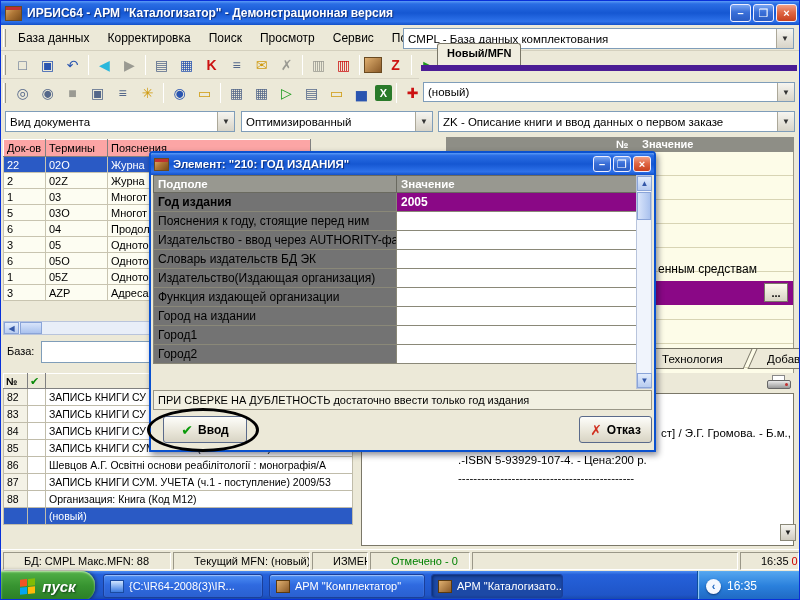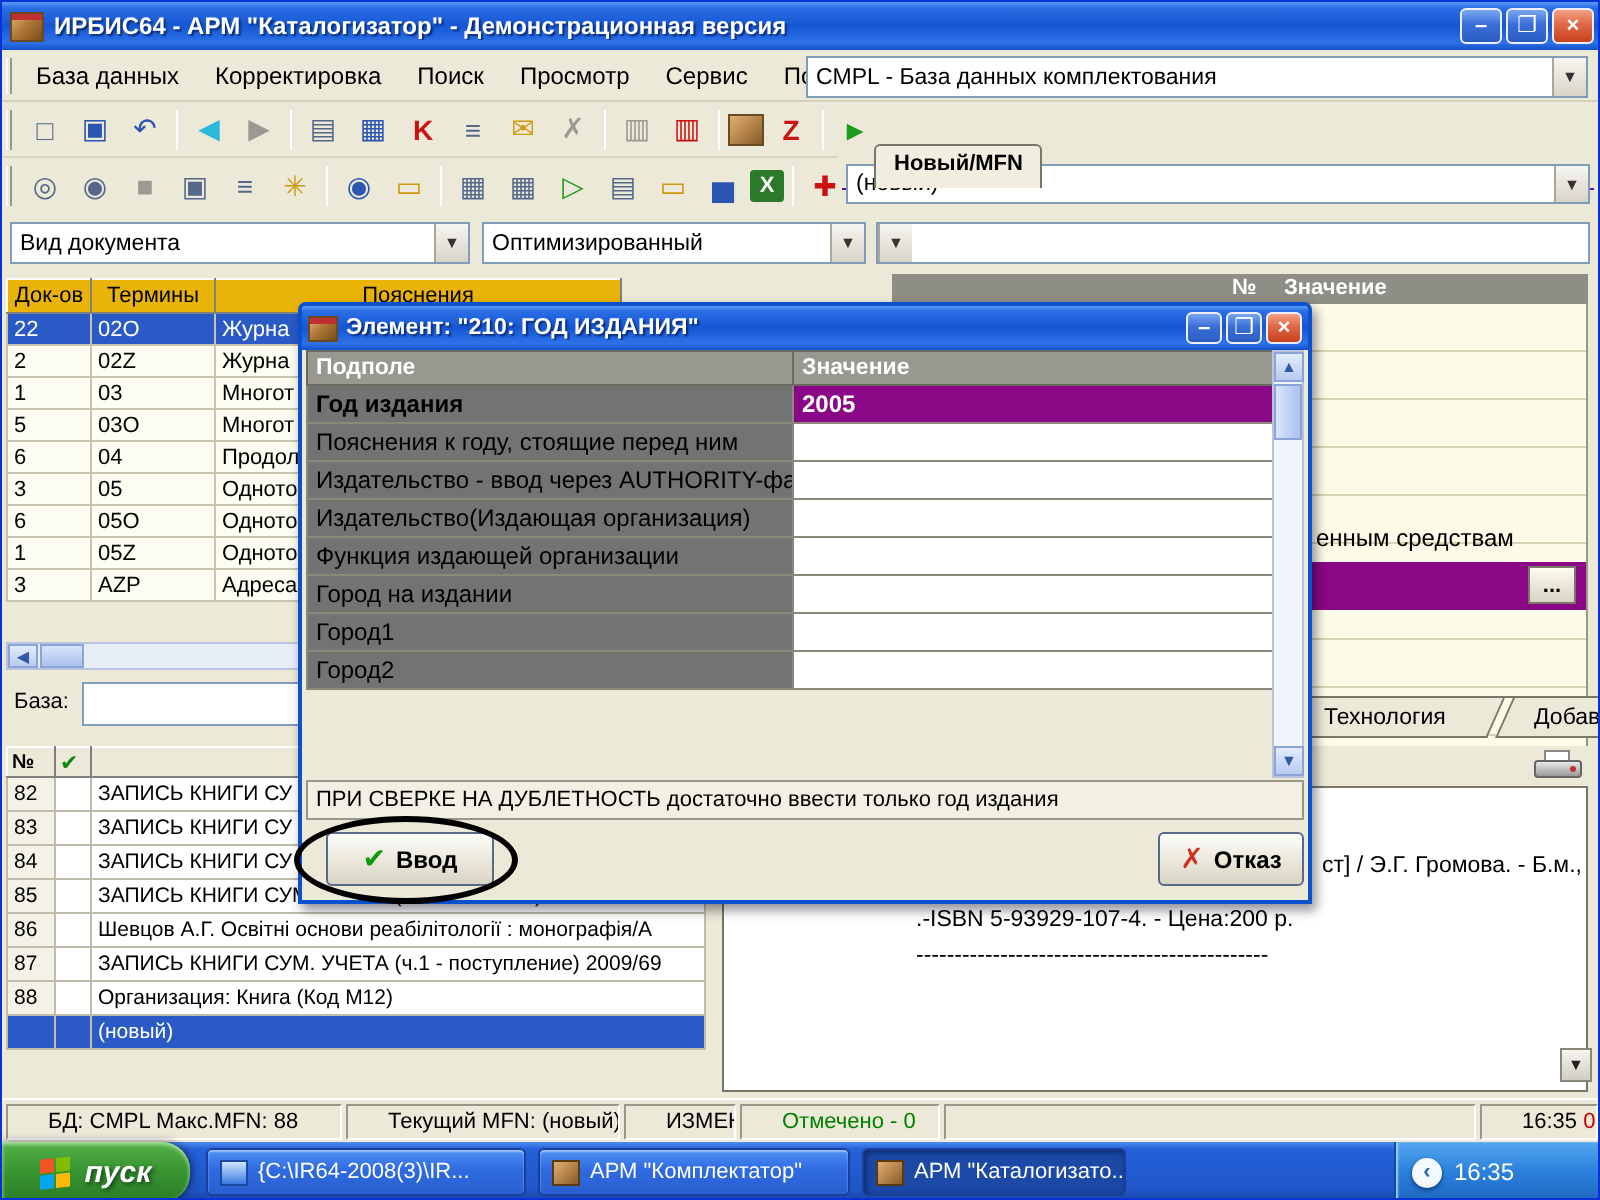--- a/index.html
+++ b/index.html
@@ -32,30 +32,30 @@
   
   .toolbar{position:absolute;display:flex;align-items:center;background:#ece9d8;}
   .tb1{left:0;top:50px;width:418px;height:28px;border-bottom:1px solid #d8d4c4;}
   .tb2{left:0;top:78px;width:418px;height:28px;}
   .toolbar .grip{width:3px;height:20px;border-left:1px solid #fff;border-right:1px solid #9a9788;margin:0 4px 0 2px;flex:none;}
   .ic{width:23px;height:22px;display:flex;align-items:center;justify-content:center;font-size:14px;flex:none;margin:0 1px;}
   .tbsep{width:1px;height:20px;background:#9a9788;border-right:1px solid #fff;margin:0 3px;flex:none;}
   .ic-logo{background:linear-gradient(135deg,#e0b070,#8a5a28);border:1px solid #6a4a20;width:18px;height:16px;}
 
   
-  .tabstrip{position:absolute;left:420px;top:68px;width:376px;height:26px;border-bottom:1px solid #4c1d95;}
+  .tabstrip{position:absolute;left:420px;top:44px;width:376px;height:26px;border-bottom:6px solid #4c1d95;}
   .tab{position:absolute;bottom:0;background:#ece9d8;border:1px solid #9a9788;border-bottom:none;border-radius:3px 3px 0 0;
     font-size:11px;padding:3px 9px 3px 9px;white-space:nowrap;}
   .tab.active{height:22px;border-color:#7a7768;background:#f1eee0;font-weight:bold;z-index:2;}
   .tab.idle{height:19px;color:#222;}
 
   
   table{border-collapse:collapse;}
   .terms{position:absolute;left:2px;top:138px;width:308px;background:#fff;border:1px solid #808080;table-layout:fixed;}
-  .terms th{background:#eab308;border:1px solid;border-color:#fff #808080 #808080 #fff;font-size:11px;font-weight:normal;text-align:center;padding:1px 3px;height:17px;}
+  .terms th{background:#fca5a5;border:1px solid;border-color:#fff #808080 #808080 #fff;font-size:11px;font-weight:normal;text-align:left;padding:1px 3px;height:17px;}
   .terms td{border:1px solid #c8c4b0;font-size:11px;padding:1px 3px;height:16px;background:#fdfdf2;white-space:nowrap;overflow:hidden;}
   .terms tr.sel td{background:#2a5ac5;color:#fff;}
   .hscroll{position:absolute;left:2px;top:320px;width:308px;height:14px;background:#e8eef8;border:1px solid #b8c4dc;display:flex;}
   .sbtn{width:15px;height:100%;background:linear-gradient(180deg,#e2ecfc,#b8ccf0);border:1px solid #8aa4d8;color:#3458a8;font-size:8px;display:flex;align-items:center;justify-content:center;flex:none;}
   .sthumb{width:22px;height:100%;background:linear-gradient(180deg,#d8e4fa,#aac2ee);border:1px solid #8aa4d8;margin-left:1px;}
   .key-label{position:absolute;left:6px;top:344px;font-size:11px;}
   .key-input{position:absolute;left:40px;top:340px;width:270px;height:22px;background:#fff;border:1px solid #7f9db9;font-size:12px;padding:0 3px;}
 
   
   .r-band{position:absolute;left:445px;top:136px;width:348px;height:15px;background:#8e8e86;color:#fff;font-size:11px;font-weight:bold;overflow:hidden;}
@@ -218,20 +218,21 @@
 
   <div class="combo" style="left:4px;top:110px;width:230px;">
     <span class="cb-text">Вид документа</span>
     <span class="cb-btn">▼</span>
   </div>
   <div class="combo" style="left:240px;top:110px;width:192px;">
     <span class="cb-text">Оптимизированный</span>
     <span class="cb-btn">▼</span>
   </div>
   <div class="combo" style="left:437px;top:110px;width:357px;">
+    <span class="cb-text">ZK - Описание книги и ввод данных о первом заказе</span>
     <span class="cb-btn">▼</span>
   </div>
 
   <div class="r-band">
     <span style="left:170px;">№</span>
     <span style="left:196px;">Значение</span>
   </div>
   <div class="r-grid">
     <span class="rg-text">енным средствам</span>
     <div class="rg-purple" id="rg-purple" style="background: rgb(138, 8, 134);">
@@ -350,21 +351,21 @@
           <td>ЗАПИСЬ КНИГИ СУМ. УЧЕТА (ч.2 - выбытие)  А15 27.05.2</td>
         </tr>
         <tr>
           <td class="num">86</td>
           <td></td>
           <td>Шевцов А.Г. Освітні основи реабілітології : монографія/А</td>
         </tr>
         <tr>
           <td class="num">87</td>
           <td></td>
-          <td>ЗАПИСЬ КНИГИ СУМ. УЧЕТА (ч.1 - поступление)  2009/69</td>
+          <td>ЗАПИСЬ КНИГИ СУМ. УЧЕТА (ч.1 - поступление)  2009/53</td>
         </tr>
         <tr>
           <td class="num">88</td>
           <td></td>
           <td>Организация: Книга (Код М12)</td>
         </tr>
         <tr class="sel">
           <td class="num"></td>
           <td></td>
           <td>(новый)</td>
@@ -409,20 +410,24 @@
           </tr>
           <tr>
             <td class="pl">Пояснения к году, стоящие перед ним</td>
             <td class="vl"></td>
           </tr>
           <tr>
             <td class="pl">Издательство - ввод через AUTHORITY-файл</td>
             <td class="vl"></td>
           </tr>
           <tr>
+            <td class="pl">Словарь издательств БД ЭК</td>
+            <td class="vl"></td>
+          </tr>
+          <tr>
             <td class="pl">Издательство(Издающая организация)</td>
             <td class="vl"></td>
           </tr>
           <tr>
             <td class="pl">Функция издающей организации</td>
             <td class="vl"></td>
           </tr>
           <tr>
             <td class="pl">Город на издании</td>
             <td class="vl"></td>

